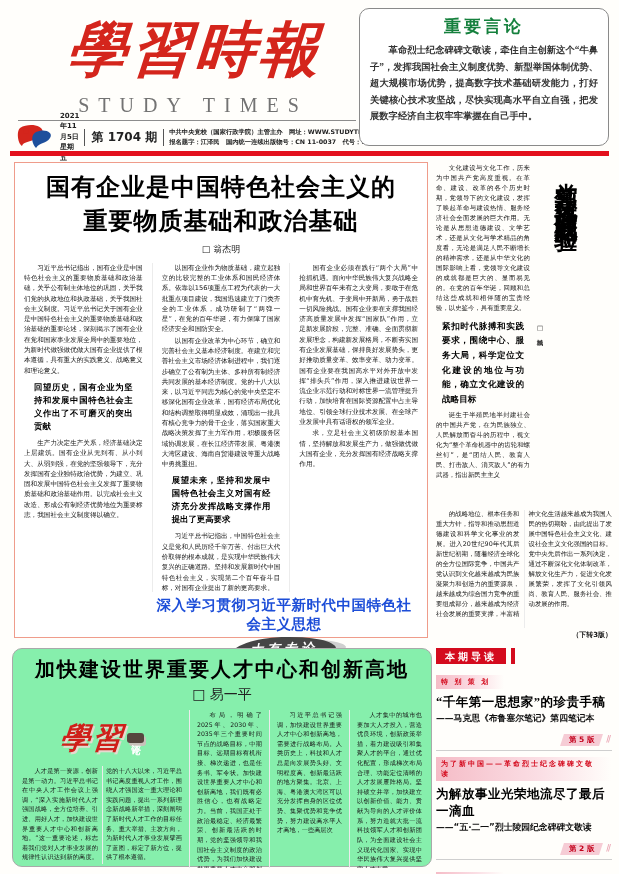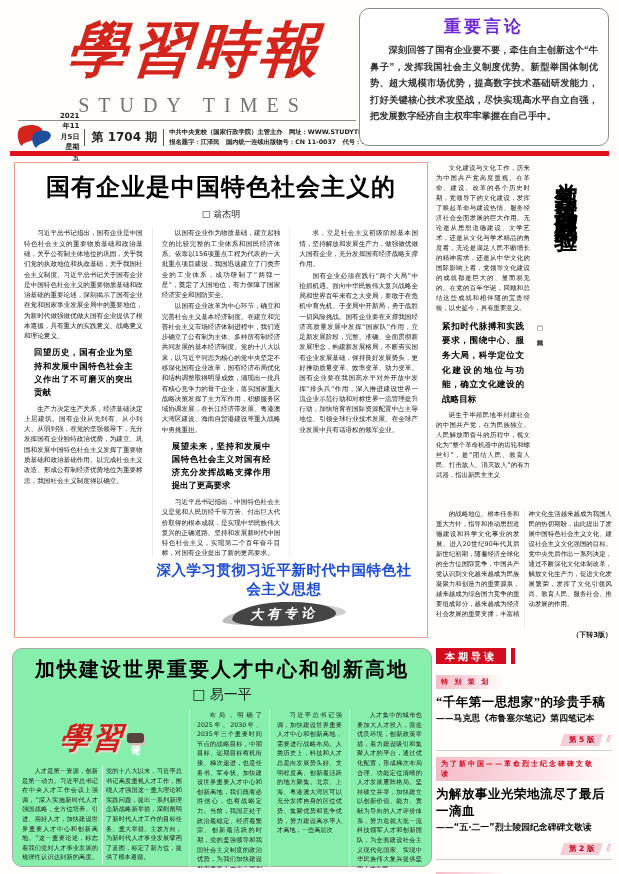--- a/index.html
+++ b/index.html
@@ -7,27 +7,27 @@
   .page{position:relative;width:619px;height:874px;background:#fffefb;overflow:hidden;}
   
   .calligraphy{position:absolute;left:34px;top:6px;width:322px;text-align:center;
     font-family:"DejaVu Serif","Liberation Serif",serif;font-weight:bold;font-style:italic;
     font-size:60px;line-height:1.45;color:#d4251c;letter-spacing:4px;transform:skewX(-4deg);}
   .entitle{position:absolute;left:30px;top:94px;width:326px;text-align:center;
     font-family:"Liberation Serif","DejaVu Serif",serif;color:#737373;font-size:20px;letter-spacing:9px;}
   .mast-line{position:absolute;left:18px;top:120px;width:338px;height:1px;background:#8c8c8c;}
   .datebar{position:absolute;left:16px;top:123px;width:342px;height:28px;display:flex;align-items:center;}
   .logo-ic{width:40px;height:26px;flex:0 0 auto;}
-  .dateblk{font-size:7px;font-weight:bold;line-height:1.5;text-align:right;margin-left:4px;color:#222;}
+  .dateblk{font-size:7px;font-weight:bold;line-height:1.5;text-align:left;margin-left:4px;color:#222;}
   .issueblk{font-size:12px;font-weight:bold;margin:0 5px;padding:0 6px;border-left:1px solid #555;border-right:1px solid #555;color:#222;white-space:nowrap;}
   .pubblk{font-size:6.3px;font-weight:bold;line-height:1.6;color:#222;white-space:nowrap;}
   .red-rule{position:absolute;left:10px;top:151px;width:599px;height:4.5px;background:#e3101c;}
   
   .remarks{position:absolute;left:359px;top:8px;width:250px;height:138px;border:1.5px solid #8a8a8a;border-radius:10px;padding:4px 10px;box-sizing:border-box;background:#fff;}
-  .remarks-title{font-size:17px;font-weight:bold;color:#6d28d9;text-align:center;letter-spacing:3px;margin:2px 0 4px;}
+  .remarks-title{font-size:17px;font-weight:bold;color:#15803d;text-align:center;letter-spacing:3px;margin:2px 0 4px;}
   .remarks-body{font-family:"Liberation Serif","DejaVu Serif",serif;font-weight:bold;font-size:9.3px;line-height:1.78;text-align:justify;text-indent:2em;color:#333;}
   
   .leadbox{position:absolute;left:14px;top:162px;width:414px;height:476px;border:1px solid #ef9c8b;box-sizing:border-box;padding:6px 9px;background:#fff;}
   .lead-h{font-family:"Liberation Serif","DejaVu Serif",serif;font-weight:bold;font-size:24px;line-height:1.35;text-align:center;color:#000;letter-spacing:1px;margin:2px 0;}
   .lead-by{text-align:center;font-size:9px;color:#222;margin:5px 0 7px;}
   .lead-cols{display:flex;height:329px;overflow:hidden;}
   .lcol{flex:1;overflow:hidden;}
   .lcol + .lcol{border-left:1px solid #ececec;padding-left:9px;margin-left:9px;}
   .lcol p{margin:0 0 1px;font-size:6.6px;line-height:1.56;text-align:justify;text-indent:2em;color:#151515;}
   .lcol h4{margin:5px 2px;font-size:8.4px;line-height:1.55;font-weight:bold;color:#000;text-align:justify;padding:0 8px;}
@@ -93,41 +93,42 @@
     <div class="issueblk">第 1704 期</div>
     <div class="pubblk">
       <div>中共中央党校（国家行政学院）主管主办　网址：WWW.STUDYTIMES.CN</div>
       <div>报名题字：江泽民　国内统一连续出版物号：CN 11-0037　代号：1-267</div>
     </div>
   </div>
   <div class="red-rule"></div>
 
   <div class="remarks">
     <div class="remarks-title">重要言论</div>
-    <div class="remarks-body">深刻回答了国有企业要不要，牵住自主创新这个“牛鼻子”，发挥我国社会主义制度优势、新型举国体制优势、超大规模市场优势，提高数字技术基础研发能力，打好关键核心技术攻坚战，尽快实现高水平自立自强，把发展数字经济自主权牢牢掌握在自己手中。</div>
+    <div class="remarks-body">革命烈士纪念碑碑文敬读，牵住自主创新这个“牛鼻子”，发挥我国社会主义制度优势、新型举国体制优势、超大规模市场优势，提高数字技术基础研发能力，打好关键核心技术攻坚战，尽快实现高水平自立自强，把发展数字经济自主权牢牢掌握在自己手中。</div>
   </div>
 
   <div class="leadbox">
     <div class="lead-h">国有企业是中国特色社会主义的</div>
+    <div class="lead-h">重要物质基础和政治基础</div>
     <div class="lead-by">□ 翁杰明</div>
     <div class="lead-cols">
       <div class="lcol">
         <p>习近平总书记指出，国有企业是中国特色社会主义的重要物质基础和政治基础，关乎公有制主体地位的巩固，关乎我们党的执政地位和执政基础，关乎我国社会主义制度。习近平总书记关于国有企业是中国特色社会主义的重要物质基础和政治基础的重要论述，深刻揭示了国有企业在党和国家事业发展全局中的重要地位，为新时代做强做优做大国有企业提供了根本遵循，具有重大的实践意义、战略意义和理论意义。</p>
         <h4>回望历史，国有企业为坚持和发展中国特色社会主义作出了不可磨灭的突出贡献</h4>
         <p>生产力决定生产关系，经济基础决定上层建筑。国有企业从无到有、从小到大、从弱到强，在党的坚强领导下，充分发挥国有企业独特政治优势，为建立、巩固和发展中国特色社会主义发挥了重要物质基础和政治基础作用。以完成社会主义改造、形成公有制经济优势地位为重要标志，我国社会主义制度得以确立。</p>
       </div>
       <div class="lcol">
-        <p>以国有企业作为物质基础，建立起独立的比较完整的工业体系和国民经济体系。依靠以156项重点工程为代表的一大批重点项目建设，我国迅速建立了门类齐全的工业体系，成功研制了“两弹一星”，奠定了大国地位，有力保障了国家经济安全和国防安全。</p>
+        <p>以国有企业作为物质基础，建立起独立的比较完整的工业体系和国民经济体系。依靠以156项重点工程为代表的一大批重点项目建设，我国迅速建立了门类齐全的工业体系，成功研制了“两弹一星”，在党的百年华诞，有力保障了国家经济安全和国防安全。</p>
         <p>以国有企业改革为中心环节，确立和完善社会主义基本经济制度。在建立和完善社会主义市场经济体制进程中，我们逐步确立了公有制为主体、多种所有制经济共同发展的基本经济制度。党的十八大以来，以习近平同志为核心的党中央坚定不移深化国有企业改革，国有经济布局优化和结构调整取得明显成效，涌现出一批具有核心竞争力的骨干企业，落实国家重大战略决策发挥了主力军作用，积极服务区域协调发展，在长江经济带发展、粤港澳大湾区建设、海南自贸港建设等重大战略中勇挑重担。</p>
         <h4>展望未来，坚持和发展中国特色社会主义对国有经济充分发挥战略支撑作用提出了更高要求</h4>
         <p>习近平总书记指出，中国特色社会主义是党和人民历经千辛万苦、付出巨大代价取得的根本成就，是实现中华民族伟大复兴的正确道路。坚持和发展新时代中国特色社会主义，实现第二个百年奋斗目标，对国有企业提出了新的更高要求。</p>
       </div>
       <div class="lcol">
+        <p>国有企业必须在践行“两个大局”中抢抓机遇。面向中华民族伟大复兴战略全局和世界百年未有之大变局，要敢于在危机中育先机、于变局中开新局，勇于战胜一切风险挑战。国有企业要在支撑我国经济高质量发展中发挥“国家队”作用，立足新发展阶段，完整、准确、全面贯彻新发展理念，构建新发展格局，不断夯实国有企业发展基础，保持良好发展势头，更好推动质量变革、效率变革、动力变革。国有企业要在我国高水平对外开放中发挥“排头兵”作用，深入推进建设世界一流企业示范行动和对标世界一流管理提升行动，加快培育在国际资源配置中占主导地位、引领全球行业技术发展、在全球产业发展中具有话语权的领军企业。</p>
         <p>求，立足社会主义初级阶段基本国情，坚持解放和发展生产力，做强做优做大国有企业，充分发挥国有经济战略支撑作用。</p>
-        <p>国有企业必须在践行“两个大局”中抢抓机遇。面向中华民族伟大复兴战略全局和世界百年未有之大变局，要敢于在危机中育先机、于变局中开新局，勇于战胜一切风险挑战。国有企业要在支撑我国经济高质量发展中发挥“国家队”作用，立足新发展阶段，完整、准确、全面贯彻新发展理念，构建新发展格局，不断夯实国有企业发展基础，保持良好发展势头，更好推动质量变革、效率变革、动力变革。国有企业要在我国高水平对外开放中发挥“排头兵”作用，深入推进建设世界一流企业示范行动和对标世界一流管理提升行动，加快培育在国际资源配置中占主导地位、引领全球行业技术发展、在全球产业发展中具有话语权的领军企业。</p>
       </div>
     </div>
     <div class="banner">
       <div class="banner-line">深入学习贯彻习近平新时代中国特色社会主义思想</div>
       <div class="ribbon">大有专论</div>
     </div>
   </div>
 
   <div class="culture">
     <div class="cul-upper">

